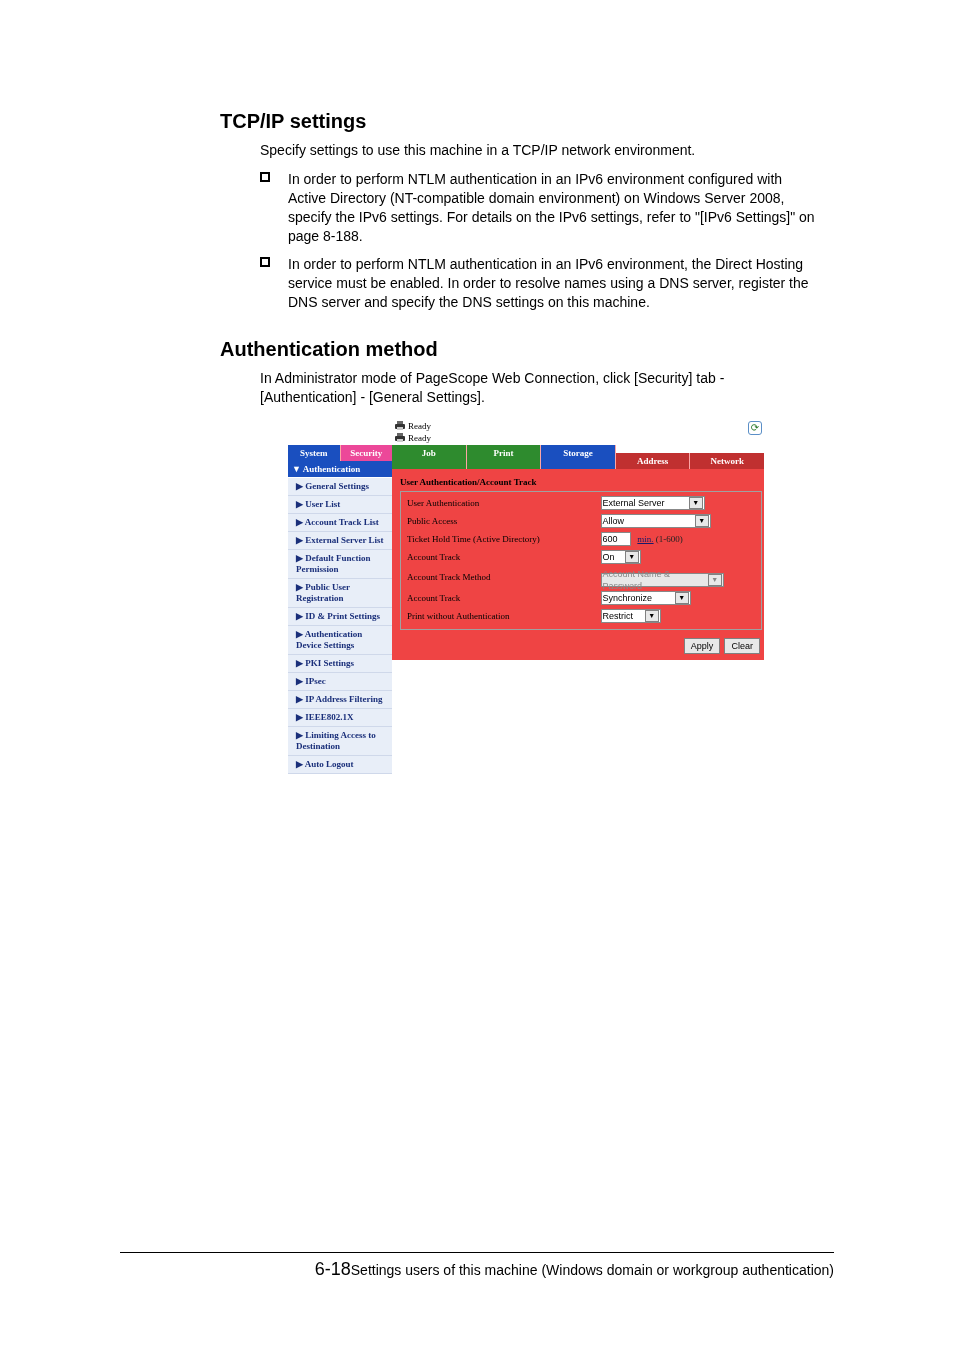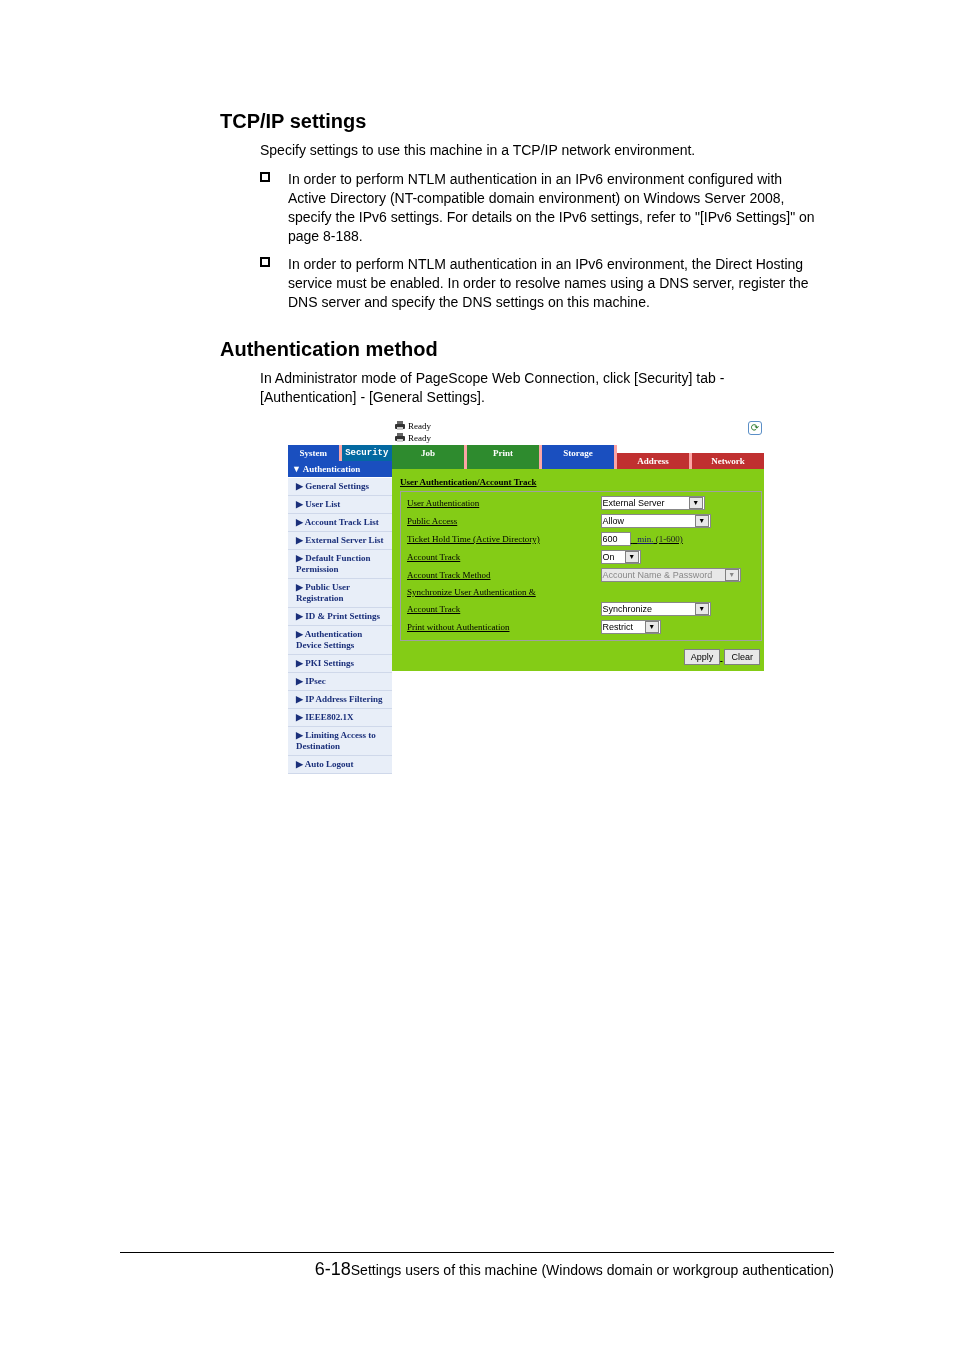--- a/index.html
+++ b/index.html
@@ -110,25 +110,25 @@
   .ss-right { flex: 1; }
   .ss-tabrow { display: flex; }
   .ss-tab {
     flex: 1;
     text-align: center;
     font-family: "Times New Roman", Times, serif;
     font-weight: bold;
     font-size: 9px;
     padding: 3px 0;
     color: #fff;
-    border-right: 3px solid #fca5a5;
+    border-right: 1px solid #fca5a5;
   }
   .ss-tab:last-child { border-right: none; }
   .tb-blue { background: #1a4fbf; }
-  .tb-gray { background: #0369a1; color: #fff; font-family: Liberation Mono, monospace; }
+  .tb-gray { background: #ec4899; color: #fff; }
   .tb-green { background: #2e8b2e; }
   .tb-red { background: #c03030; margin-top: 8px; }
   .sidebar {
     width: 104px;
     font-family: "Times New Roman", Times, serif;
   }
   .sb-header {
     background: #1a4fbf;
     color: #fff;
     font-weight: bold;
@@ -140,22 +140,21 @@
     background: #e8eef8;
     color: #1a2f7a;
     font-size: 9px;
     padding: 3px 4px 3px 8px;
     border-bottom: 1px solid #cfd8ea;
     line-height: 11px;
     font-weight: bold;
   }
   .panel {
     padding: 4px 2px 4px 8px;
-    background: #84cc16;
-    text-decoration: underline;
+    background: #ef4444;
   }
   .panel-title {
     font-family: "Times New Roman", Times, serif;
     font-weight: bold;
     font-size: 9px;
     margin: 4px 0 4px 0;
   }
   .panel-box {
     border: 1px solid #a0a0a0;
     padding: 2px 4px 4px 4px;
@@ -346,34 +345,30 @@
                   <td>
                     <span class="inp sel" style="width:40px">
                       <span>On</span>
                       <span class="sel-btn">▼</span>
                     </span>
                   </td>
                 </tr>
                 <tr>
                   <td>Account Track Method</td>
                   <td>
-                    <span class="inp sel disabled" style="width:140px">
+                    <span class="inp sel disabled" style="width:123px">
                       <span>Account Name &amp; Password</span>
                       <span class="sel-btn">▼</span>
                     </span>
                   </td>
                 </tr>
                 <tr>
-                  <td>Synchronize User Authentication &amp;</td>
-                  <td></td>
-                </tr>
-                <tr>
                   <td>Account Track</td>
                   <td>
-                    <span class="inp sel" style="width:110px">
+                    <span class="inp sel" style="width:90px">
                       <span>Synchronize</span>
                       <span class="sel-btn">▼</span>
                     </span>
                   </td>
                 </tr>
                 <tr>
                   <td>Print without Authentication</td>
                   <td>
                     <span class="inp sel" style="width:60px">
                       <span>Restrict</span>

